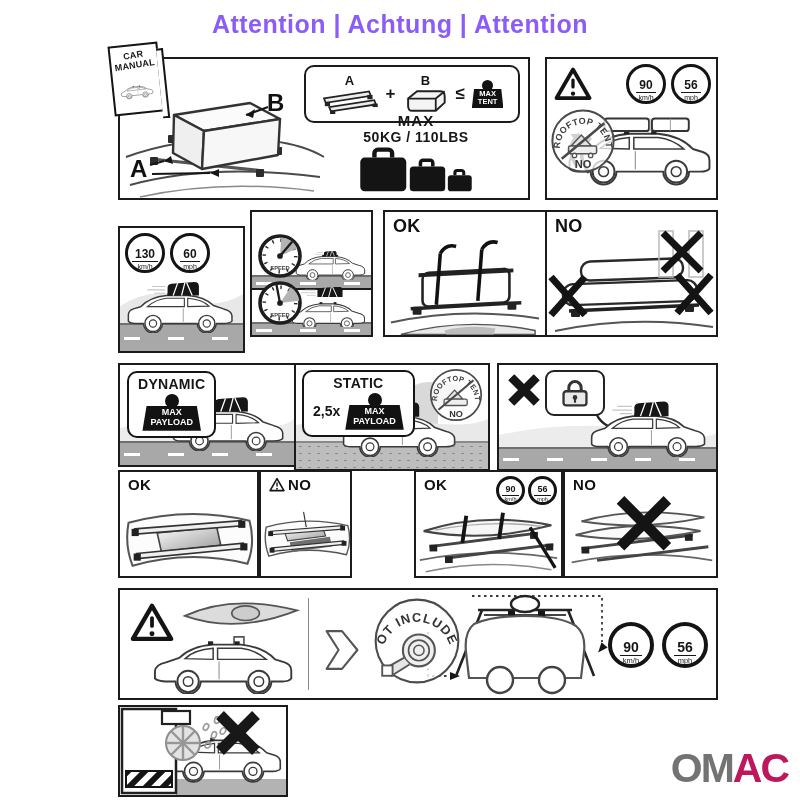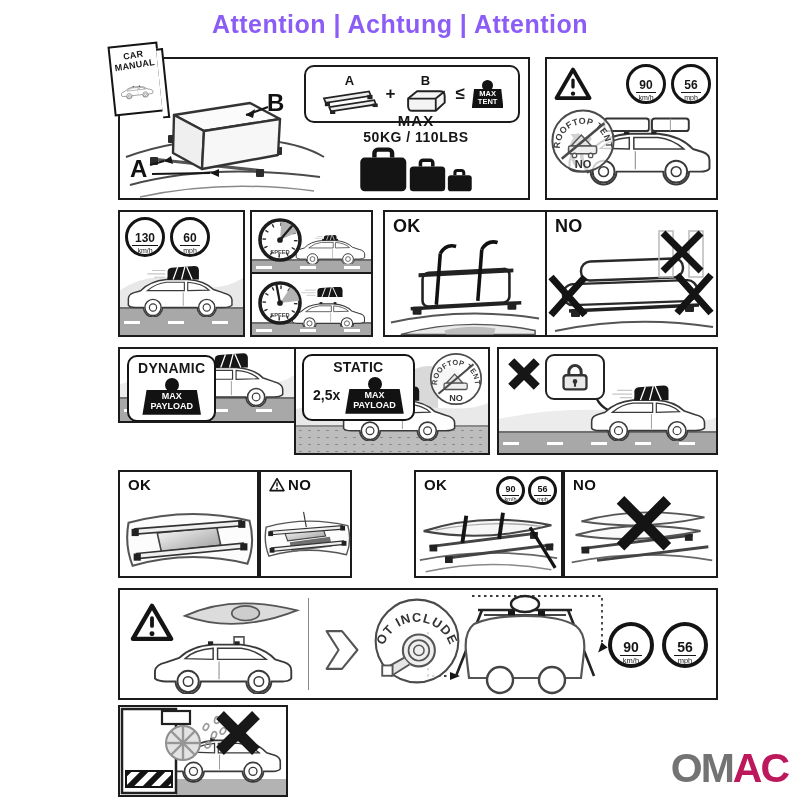--- a/index.html
+++ b/index.html
@@ -21,21 +21,21 @@
   .weight{display:flex;flex-direction:column;align-items:center;}
   .weight .head{width:14px;height:14px;border-radius:50%;background:#121212;margin-bottom:-2px;}
   .weight .wbody{background:#121212;color:#fff;font-weight:800;text-align:center;line-height:1.1;padding:2px 8px 3px;font-size:9px;clip-path:polygon(7% 0,93% 0,100% 100%,0 100%);}
   .weight.sm .head{width:11px;height:11px}
   .weight.sm .wbody{font-size:7.5px;padding:1px 6px 2px}
   .payload-box{position:absolute;background:#fff;border:2.5px solid #141414;border-radius:10px;display:flex;flex-direction:column;align-items:center;padding:3px 9px 5px;gap:2px;z-index:4;}
   .payload-box .t{font-weight:800;font-size:14px;letter-spacing:.3px;}
   .payload-box .rowf{display:flex;align-items:center;gap:5px;}
   .payload-box .rowf .factor{font-weight:800;font-size:14px;}
   
-  .scene{overflow:hidden;}
+  .scene{overflow:hidden;margin-top:16px;}
   .road{position:absolute;left:0;right:0;bottom:0;background:#a8a8a8;border-top:2px solid #707070;z-index:1;}
   .road::before{content:"";position:absolute;top:45%;left:4px;right:4px;height:3px;background:repeating-linear-gradient(90deg,#fff 0 16px,transparent 16px 44px);}
   .grass{position:absolute;left:0;right:0;bottom:0;background:#bdbdbd;border-top:2px solid #8a8a8a;z-index:1;background-image:radial-gradient(#8d8d8d 1px,transparent 1.3px);background-size:9px 7px;}
   .hills{position:absolute;left:0;right:0;z-index:0;}
   .z2{z-index:2;} .z3{z-index:3;} .z4{z-index:4;}
   
   .halves{display:flex;height:100%;}
   .half{position:relative;box-sizing:border-box;}
   .half + .half{border-left:2px solid #1b1b1b;}
   
@@ -318,21 +318,21 @@
           <g stroke="#141414" stroke-width="7">
             <path d="M4 50 L38 88 M38 50 L4 88"></path>
             <path d="M130 48 L164 86 M164 48 L130 86"></path>
             <path d="M116 6 L154 44 M154 6 L116 44"></path>
           </g>
         </svg>
       </div>
     </div>
   </section>
 
-  <section class="panel scene" style="left:118px;top:347px;width:178px;height:76px;">
+  <section class="panel scene" style="left:118px;top:347px;width:178px;height:104px;">
     <svg class="hills" style="bottom:22px;height:46px;" width="100%" viewBox="0 0 100 50" preserveAspectRatio="none">
       <path d="M0 34 Q30 16 60 28 T100 24 L100 50 L0 50 Z" fill="#ececec"></path>
     </svg>
     <div class="payload-box" style="left:7px;top:6px;">
       <span class="t">DYNAMIC</span>
       <div class="weight">
         <div class="head"></div>
         <div class="wbody">
             <div>MAX</div>
             <div>PAYLOAD</div>

